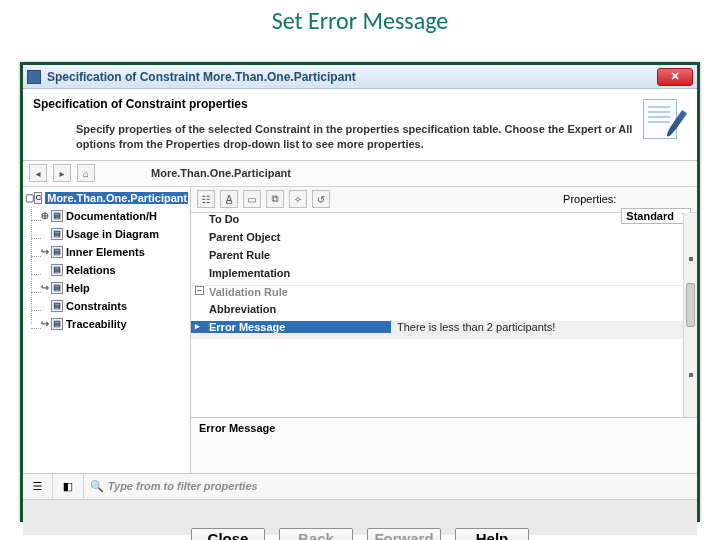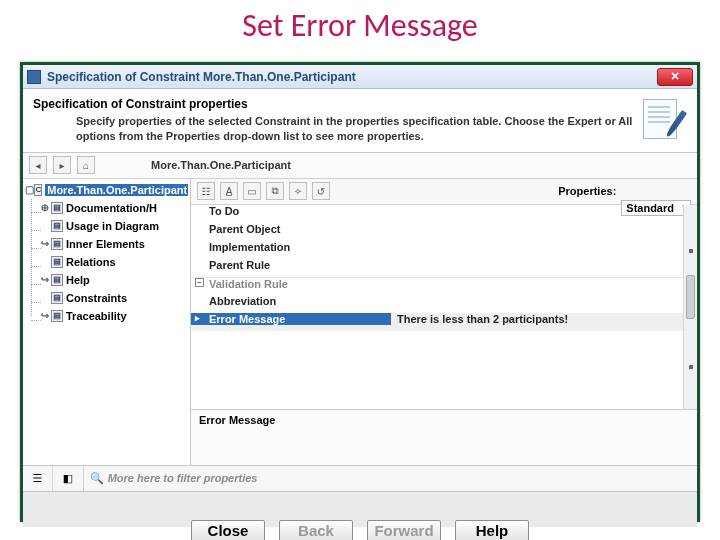--- a/index.html
+++ b/index.html
@@ -1,26 +1,26 @@
 <!DOCTYPE html>
 <html><head>
 <meta charset="utf-8">
 <style>
   * { box-sizing: border-box; margin: 0; padding: 0; }
   body { font-family: Tahoma, Arial, sans-serif; font-size: 11px; background: #fff; }
   .slide { width: 720px; height: 540px; position: relative; background: #fff; }
-  .slide-title { font-family: Calibri, Arial, sans-serif; font-size: 32px; text-align: center; padding: 6px 0 8px; color: #be185d; }
+  .slide-title { font-family: Calibri, Arial, sans-serif; font-size: 24px; text-align: center; padding: 6px 0 8px; color: #0f766e; }
   .dialog { position: absolute; left: 20px; top: 62px; width: 680px; height: 460px; border: 3px solid #14532d; background: #efeff0; box-shadow: 0 0 3px rgba(0,0,0,0.3); }
   .titlebar { height: 24px; background: linear-gradient(#eef3fa,#d5e3f3); display: flex; align-items: center; padding: 0 4px; border-bottom: 1px solid #a9c1db; }
   .titlebar .app-icon { width: 14px; height: 14px; background: #3b6aa0; margin-right: 6px; border: 1px solid #264c77; }
   .titlebar .title-text { font-weight: bold; color: #244d77; font-size: 12px; flex: 1; }
   .titlebar .close-btn { width: 36px; height: 18px; background: linear-gradient(#e67,#c22); color: #fff; border: 1px solid #a11; border-radius: 3px; display: flex; align-items: center; justify-content: center; font-weight: bold; font-size: 11px; cursor: pointer; }
   .header-strip { background: #fff; border-bottom: 1px solid #c8c8c8; padding: 8px 10px; display: flex; }
   .header-text { flex: 1; }
-  .header-text .h1 { font-weight: bold; font-size: 12px; margin-bottom: 3px; }
+  .header-text .h1 { font-weight: bold; font-size: 12px; margin-bottom: 11px; }
   .header-text .h2 { font-weight: bold; font-size: 11px; color: #333; line-height: 1.35; margin-left: 43px; }
   .header-icon { width: 46px; height: 46px; margin-left: 8px; position: relative; }
   .header-icon .paper { position:absolute; width:34px; height:40px; background:#fafdff; border:1px solid #9fb6cc; top:2px; left:2px; }
   .header-icon .paper::before { content:""; position:absolute; top:6px; left:4px; width:22px; height:2px; background:#b9cde0; box-shadow:0 5px 0 #b9cde0, 0 10px 0 #b9cde0, 0 15px 0 #b9cde0; }
   .header-icon .pen { position:absolute; width:6px; height:30px; background:linear-gradient(#3a6aa0,#2a4f7a); transform:rotate(35deg); top:12px; left:32px; border-radius:1px 1px 50% 50%; }
   .toolbar1 { height: 26px; background:#fafafa; border-bottom:1px solid #d0d0d0; display:flex; align-items:center; padding:0 6px; gap:6px; }
   .tbtn { width:18px; height:18px; border:1px solid #bfbfbf; background:#f4f4f4; display:flex; align-items:center; justify-content:center; font-size:10px; color:#555; }
   .toolbar1 .crumb { margin-left: 50px; font-weight:bold; color:#333; }
   .body-row { display:flex; height: 286px; background:#f7f7f7; }
   .sidebar { width: 168px; border-right:1px solid #c8c8c8; background:#fff; overflow:hidden; }
@@ -28,28 +28,28 @@
   .tree-node { display:flex; align-items:center; height:18px; font-weight:bold; font-size:11px; white-space:nowrap; overflow:hidden; }
   .tree-node .tw { width:12px; text-align:center; color:#666; font-size:10px; }
   .tree-node .ic { width:12px; height:12px; border:1px solid #888; background:#eef; margin-right:3px; font-size:8px; line-height:10px; text-align:center; color:#345; }
   .tree-node.sel .lab { background:#2f6db5; color:#fff; padding:0 2px; }
   .tree-child { margin-left:14px; position:relative; }
   .tree-child::before { content:""; position:absolute; left:-8px; top:0; bottom:9px; border-left:1px dotted #aaa; }
   .tree-child .tree-node::before { content:""; position:absolute; left:-8px; width:10px; border-top:1px dotted #aaa; margin-top:9px; }
   .main { flex:1; background:#fff; display:flex; flex-direction:column; }
   .proptool { height:26px; background:#f8f8f8; border-bottom:1px solid #d4d4d4; display:flex; align-items:center; padding:0 6px; gap:5px; }
   .proptool .spacer { flex:1; }
-  .proptool .pl { font-weight:bold; }
+  .proptool .pl { font-weight:normal; }
   .proptool .combo { border:1px solid #b8b8b8; background:#fff; padding:1px 16px 1px 4px; font-weight:bold; position:relative;margin-top:33px; }
   .proptool .combo::after { content:"▾"; position:absolute; right:3px; top:1px; font-size:9px; color:#555; }
   .gridwrap { flex:1; overflow:hidden; position:relative; }
   .grid { width:100%; font-size:11px; }
   .row { display:flex; height:18px; align-items:flex-start; }
   .row .k { width:200px; padding-left:18px; font-weight:bold; color:#222; white-space:nowrap; }
-  .row .v { flex:1; padding-left:6px; font-weight:bold; color:#222; white-space:nowrap; overflow:hidden; }
+  .row .v { flex:1; padding-left:6px; font-weight:normal; color:#222; white-space:nowrap; overflow:hidden; }
   .row.group .k { color:#888; }
   .row.group { border-top:1px solid #e6e6e6; }
   .row.sel { background:#efefef; }
   .row.sel .k { background:#2f6db5; color:#fff; position:relative; }
   .row.sel .k::before { content:"▸"; position:absolute; left:4px; color:#fff; font-size:9px; }
   .row .collapse { position:absolute; margin-left:-14px; width:9px; height:9px; border:1px solid #888; font-size:8px; line-height:7px; text-align:center; color:#555; background:#fff; }
   .scrolltrack { position:absolute; right:0; top:0; bottom:0; width:14px; background:#f1f1f1; border-left:1px solid #d6d6d6; }
   .scrolltrack .thumb { position:absolute; left:2px; right:2px; top:70px; height:44px; background:#cfcfcf; border:1px solid #a8a8a8; border-radius:2px; }
   .scrolltrack .dot { position:absolute; left:5px; width:4px; height:4px; background:#666; }
   .scrolltrack .dot.d1 { top:44px; }
@@ -162,25 +162,25 @@
           <div class="grid">
             <div class="row">
                 <div class="k">To Do</div>
                 <div class="v"></div>
               </div>
             <div class="row">
                 <div class="k">Parent Object</div>
                 <div class="v"></div>
               </div>
             <div class="row">
+                <div class="k">Parent Rule</div>
+                <div class="v"></div>
+              </div>
+            <div class="row">
                 <div class="k">Implementation</div>
-                <div class="v"></div>
-              </div>
-            <div class="row">
-                <div class="k">Parent Rule</div>
                 <div class="v"></div>
               </div>
             <div class="row group">
                 <div class="k"><span class="collapse">−</span><span>Validation Rule</span></div>
                 <div class="v"></div>
               </div>
             <div class="row">
                 <div class="k">Abbreviation</div>
                 <div class="v"></div>
               </div>
@@ -202,21 +202,21 @@
       </div>
     </div>
 
     <div class="bottom-toolbar">
       <div class="seg">
         <div class="segbtn">☰</div>
         <div class="segbtn">◧</div>
       </div>
       <div class="filter">
         <span class="mag">🔍</span>
-        <span>More here to filter properties</span>
+        <span>Type from to filter properties</span>
       </div>
     </div>
 
     <div class="button-row">
       <button class="btn">Close</button>
       <button class="btn" disabled="">Back</button>
       <button class="btn" disabled="">Forward</button>
       <button class="btn">Help</button>
     </div>
   </div>

